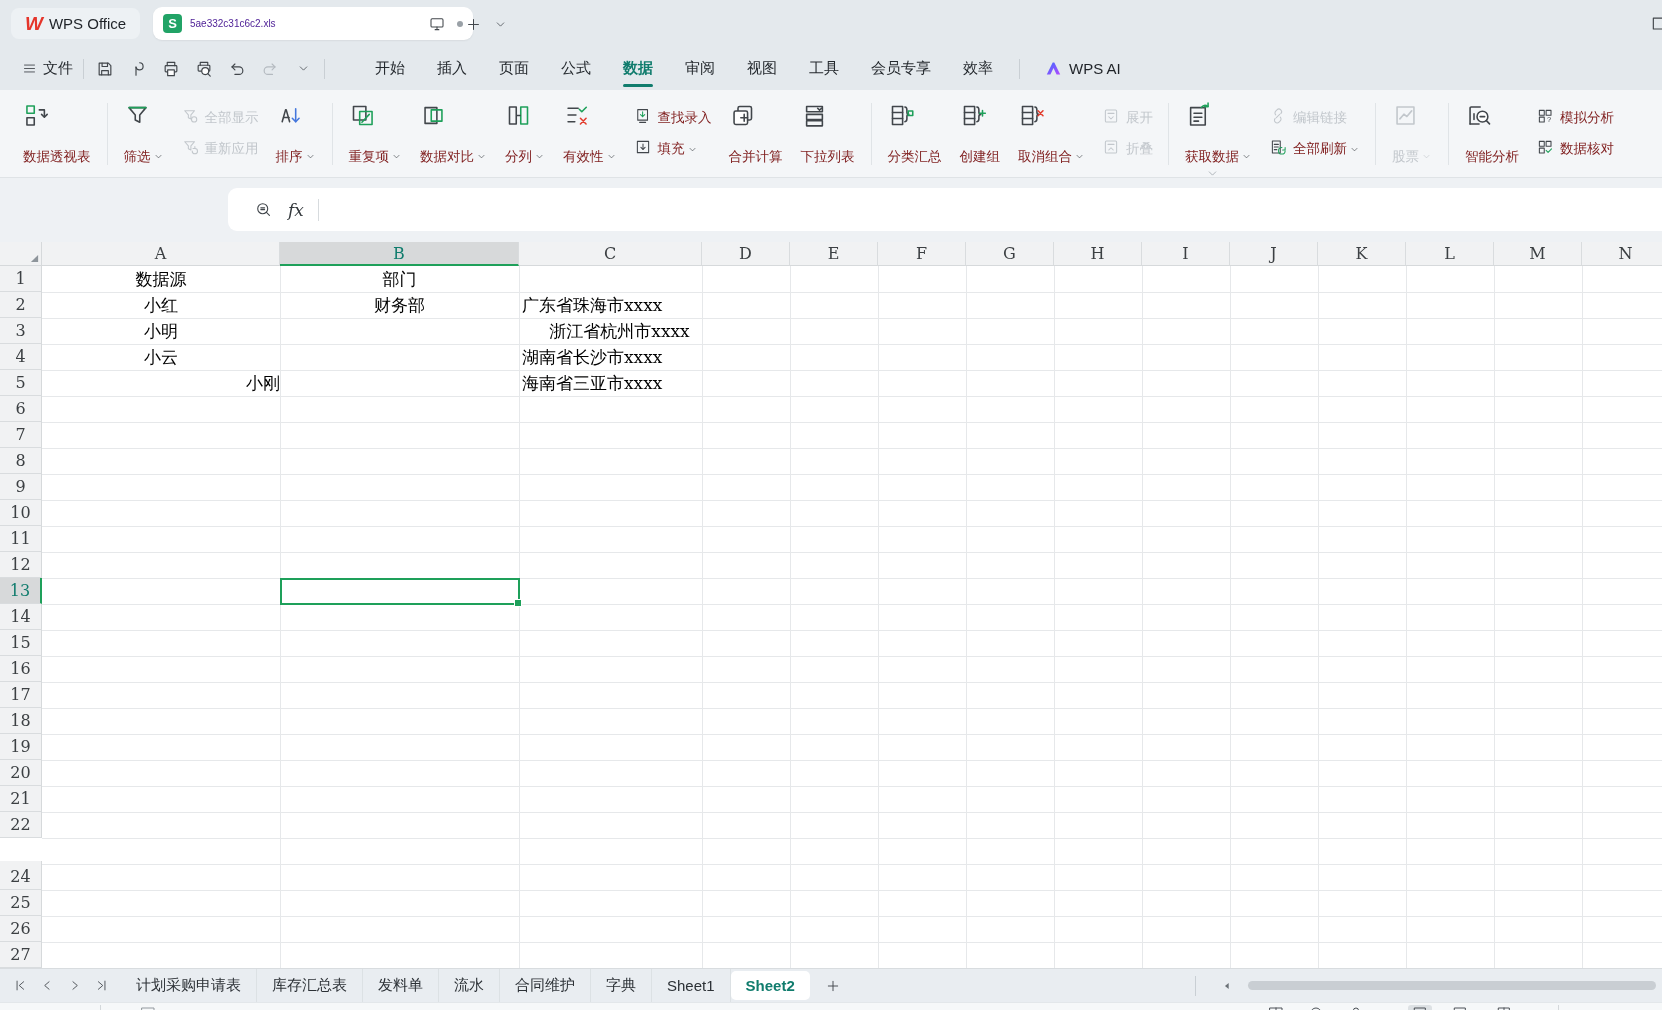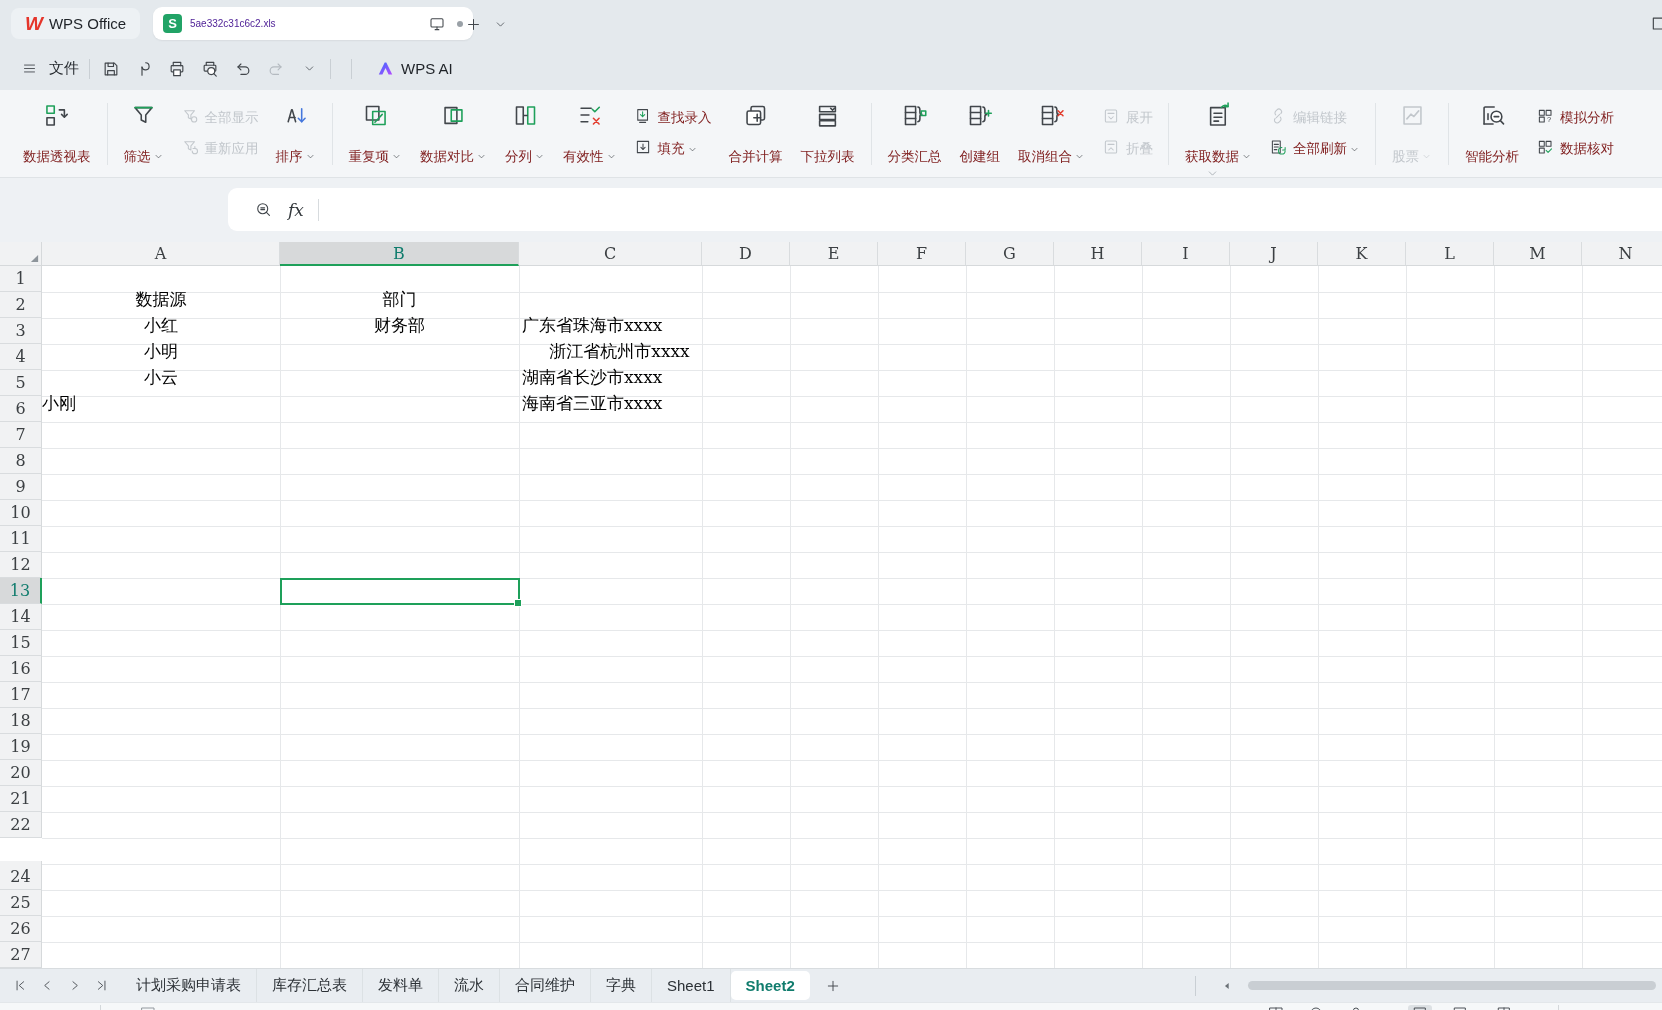--- a/index.html
+++ b/index.html
@@ -15,36 +15,36 @@
   .doc-tab{position:absolute;left:153px;top:7px;width:300px;height:33px;background:#ffffff;border-radius:9px;
            display:flex;align-items:center;padding:0 10px;box-shadow:0 1px 2px rgba(0,0,0,.06);}
   .s-ic{width:19px;height:19px;border-radius:4px;background:#21a366;color:#fff;font-size:13px;font-weight:bold;
         display:flex;align-items:center;justify-content:center;margin-right:8px;}
   .doc-name{font-size:10px;color:#4c1d95;flex:0 0 auto;}
   .tab-right{margin-left:auto;display:flex;align-items:center;gap:9px;}
   .dot{width:6px;height:6px;border-radius:50%;background:#9aa1a7;}
   .tb-btn{position:absolute;top:12px;width:24px;height:24px;display:flex;align-items:center;justify-content:center;}
   
   #menubar{top:47px;height:43px;background:#e4e9ed;display:flex;align-items:center;}
-  .file-btn{display:flex;align-items:center;gap:12px;margin-left:22px;font-size:15px;color:#24292e;}
+  .file-btn{display:flex;align-items:center;gap:6px;margin-left:22px;font-size:15px;color:#24292e;}
   .vsep{width:1px;height:20px;background:#c9cfd4;margin:0 10px;}
   .qicons{display:flex;align-items:center;gap:11px;}
   .qi{width:22px;height:22px;display:flex;align-items:center;justify-content:center;}
   #menu-items{display:flex;align-items:center;margin-left:24px;}
   .menu-item{position:relative;padding:0 16px;font-size:15px;color:#24292e;height:43px;display:flex;align-items:center;}
   .menu-item.active{color:#107c6d;font-weight:bold;}
   .menu-item.active::after{content:"";position:absolute;left:50%;transform:translateX(-50%);bottom:3px;width:30px;height:3px;
         border-radius:2px;background:#107c6d;}
   .wps-ai{display:flex;align-items:center;gap:6px;font-size:15px;color:#1f2328;margin-left:14px;}
   #menu-search{position:absolute;left:1256px;top:57px;}
   
   #ribbon{top:90px;height:88px;background:#f4f6f8;border-bottom:1px solid #dfe3e6;
           display:flex;align-items:center;padding-left:14px;box-sizing:border-box;overflow:hidden;}
   .rib-sep{width:1px;height:62px;background:#e0e4e7;margin:0 7px;flex:0 0 auto;}
-  .rib-big{display:flex;flex-direction:column;align-items:center;justify-content:space-between;
+  .rib-big{display:flex;flex-direction:column;align-items:flex-start;justify-content:space-between;
            height:64px;padding:2px 9px;border-radius:5px;flex:0 0 auto;}
   .rib-big .lbl, .rib-small .lbl{font-size:13.5px;color:#7f1d1d;white-space:nowrap;display:flex;align-items:center;gap:2px;}
   .rib-stack{display:flex;flex-direction:column;justify-content:center;gap:9px;height:70px;padding:0 8px;flex:0 0 auto;}
   .rib-small{display:flex;align-items:center;gap:6px;}
   .disabled .lbl{color:#c2c7cc;}
   .disabled .ic *{stroke:#c2c7cc !important;}
   .caret{flex:0 0 auto;}
   #ribbon-collapse{position:absolute;left:1206px;top:166px;}
   
   .ic *{fill:none;stroke:#41464b;stroke-width:1.4;stroke-linecap:round;stroke-linejoin:round;}
@@ -68,21 +68,21 @@
   .colhead{position:absolute;top:0;height:24px;background:#f1f2f3;border-right:1px solid #d9dcde;border-bottom:1px solid #d6d9db;
            box-sizing:border-box;font-family:"DejaVu Serif",serif;font-size:16px;color:#3c4043;
            display:flex;align-items:center;justify-content:center;}
   .colhead.sel{background:#d7d9da;color:#107c6d;border-bottom:2px solid #1ea05a;}
   .rowhead{position:absolute;left:0;width:42px;background:#f1f2f3;border-right:1px solid #d6d9db;border-bottom:1px solid #d9dcde;
            box-sizing:border-box;font-family:"DejaVu Serif",serif;font-size:16px;color:#3c4043;
            display:flex;align-items:center;justify-content:center;}
   .rowhead.sel{background:#d7d9da;color:#107c6d;border-right:2px solid #1ea05a;}
   .gl{position:absolute;background:#e6e8ea;}
   .cell{position:absolute;height:26px;line-height:26px;font-family:"DejaVu Serif",serif;font-size:17px;color:#000;
-        white-space:nowrap;overflow:visible;box-sizing:border-box;margin-top:20px;}
+        white-space:nowrap;overflow:visible;box-sizing:border-box;}
   #selbox{position:absolute;border:2px solid #1ea05a;box-sizing:border-box;}
   #selbox .handle{position:absolute;right:-4px;bottom:-4px;width:6px;height:6px;background:#1ea05a;border:1px solid #fff;}
   
   #sheetbar{top:968px;height:34px;background:#e9edf1;border-top:1px solid #d8dcdf;display:flex;align-items:center;box-sizing:border-box;}
   .nav{display:flex;align-items:center;gap:7px;margin:0 10px 0 10px;}
   .nav .qi{width:20px;height:20px;}
   #tabs{display:flex;align-items:stretch;height:100%;}
   .sheet-tab{display:flex;align-items:center;padding:0 15px;font-size:15px;color:#2c3136;border-right:1px solid #dce1e4;}
   .sheet-tab.active{background:#fff;color:#107c6d;font-weight:bold;border-right:none;border-radius:5px;margin:2px 0;}
   .addtab{margin-left:12px;}
@@ -179,20 +179,32 @@
           <path d="M14.5 6L18 9.5 14.5 13"></path>
         </svg>
       </span>
     <span class="qi">
       <svg class="ic" width="13" height="13" viewBox="0 0 24 24">
           <path d="M6 9l6 6 6-6"></path>
         </svg>
       </span>
   </div>
   <span class="vsep"></span>
+  <div id="menu-items">
+      <div class="menu-item">开始</div>
+      <div class="menu-item">插入</div>
+      <div class="menu-item">页面</div>
+      <div class="menu-item">公式</div>
+      <div class="menu-item active">数据</div>
+      <div class="menu-item">审阅</div>
+      <div class="menu-item">视图</div>
+      <div class="menu-item">工具</div>
+      <div class="menu-item">会员专享</div>
+      <div class="menu-item">效率</div>
+    </div>
   <span class="vsep"></span>
   <div class="wps-ai">
     <svg width="19" height="19" viewBox="0 0 24 24">
       <defs>
           <linearGradient id="aig" x1="0" y1="0" x2="1" y2="1">
         <stop offset="0" stop-color="#3a6bff"></stop>
             <stop offset="1" stop-color="#b44bff"></stop>
           </linearGradient>
         </defs>
       <path d="M3.5 19.5L11 4.5h2l7.5 15h-4.6L12 11.5l-3.9 8z" fill="url(#aig)"></path>
@@ -633,21 +645,21 @@
   <div id="cells">
       <div class="cell" style="left: 42px; width: 238px; top: 24px; text-align: center;">数据源</div>
       <div class="cell" style="left: 280px; width: 239px; top: 24px; text-align: center;">部门</div>
       <div class="cell" style="left: 42px; width: 238px; top: 50px; text-align: center;">小红</div>
       <div class="cell" style="left: 280px; width: 239px; top: 50px; text-align: center;">财务部</div>
       <div class="cell" style="left: 519px; width: 183px; top: 50px; text-align: left; padding-left: 3px;">广东省珠海市xxxx</div>
       <div class="cell" style="left: 42px; width: 238px; top: 76px; text-align: center;">小明</div>
       <div class="cell" style="left: 519px; width: 183px; top: 76px; text-align: center; padding-left: 18px;">浙江省杭州市xxxx</div>
       <div class="cell" style="left: 42px; width: 238px; top: 102px; text-align: center;">小云</div>
       <div class="cell" style="left: 519px; width: 183px; top: 102px; text-align: left; padding-left: 3px;">湖南省长沙市xxxx</div>
-      <div class="cell" style="left: 42px; width: 238px; top: 128px; text-align: left;">小刚</div>
+      <div class="cell" style="left: 42px; width: 238px; top: 128px; text-align: right;">小刚</div>
       <div class="cell" style="left: 519px; width: 183px; top: 128px; text-align: left; padding-left: 3px;">海南省三亚市xxxx</div>
     </div>
   <div id="selbox" style="left: 280px; top: 336px; width: 240px; height: 27px;">
       <span class="handle"></span>
     </div>
 </div>
 
 <div class="band" id="sheetbar">
   <div class="nav">
     <span class="qi">

